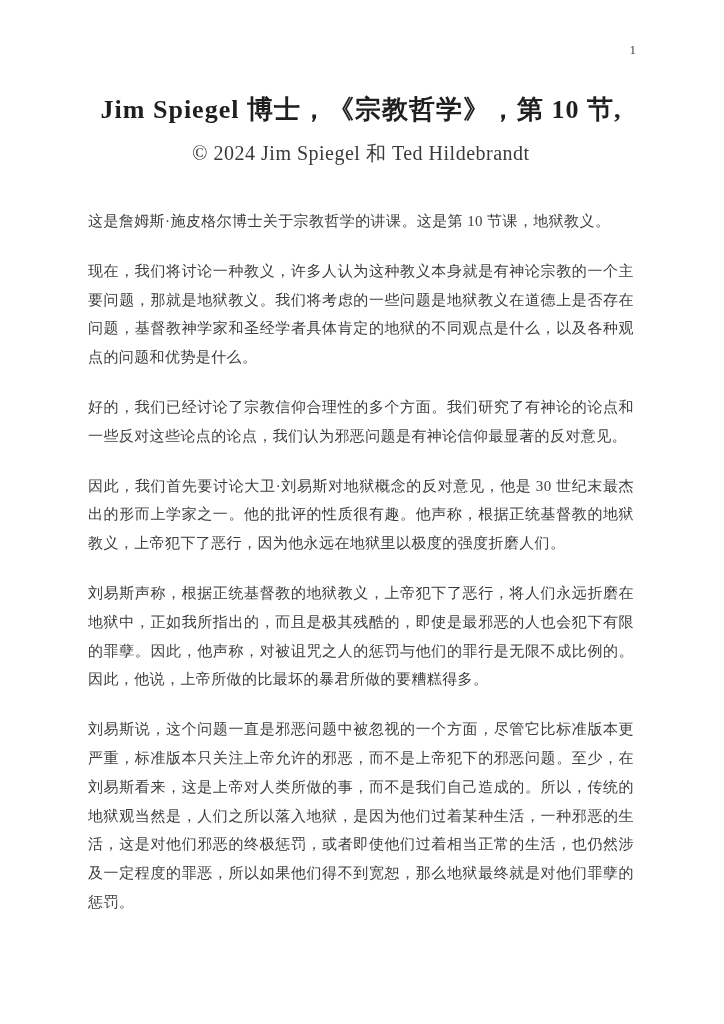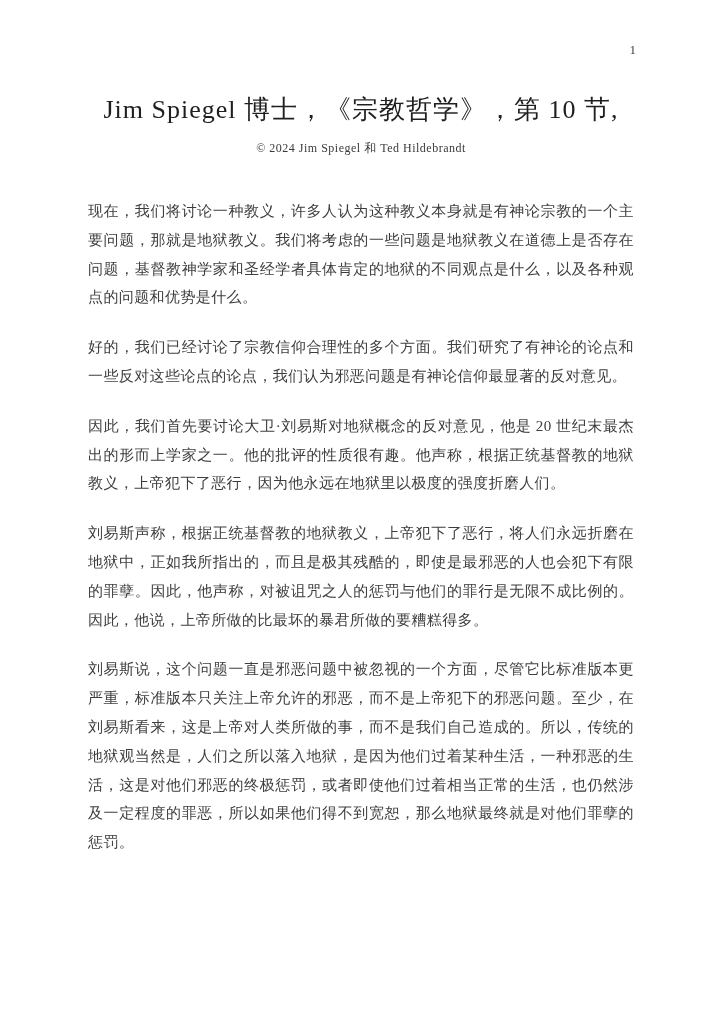--- a/index.html
+++ b/index.html
@@ -28,32 +28,32 @@
   .page-number {
     position: absolute;
     top: 42px;
     right: 88px;
     font-size: 13px;
     color: #444444;
   }
   .doc-title {
     margin: 48px 0 6px 0;
     text-align: center;
-    font-weight: normal;
+    font-weight: bold;
     font-size: 26px;
     line-height: 1.85;
     color: #1f1f1f;
     letter-spacing: 1px;
   }
   .doc-title .title-line {
     display: block;
   }
   .doc-subtitle {
     text-align: center;
-    font-size: 12px;
+    font-size: 20px;
     color: #3a3a3a;
     margin: 2px 0 0 0;
     letter-spacing: 0.5px;
   }
   .doc-body {
     margin-top: 40px;
   }
   .doc-body p {
     font-size: 15px;
     line-height: 1.92;
@@ -70,20 +70,21 @@
 
   <div class="page-number">1</div>
 
   <h1 class="doc-title">
     <span class="title-line">Jim Spiegel 博士，《宗教哲学》，第 10 节,</span>
   </h1>
 
   <div class="doc-subtitle">© 2024 Jim Spiegel 和 Ted Hildebrandt</div>
 
   <div class="doc-body">
+    <p>这是詹姆斯·施皮格尔博士关于宗教哲学的讲课。这是第 10 节课，地狱教义。</p>
     <p>现在，我们将讨论一种教义，许多人认为这种教义本身就是有神论宗教的一个主要问题，那就是地狱教义。我们将考虑的一些问题是地狱教义在道德上是否存在问题，基督教神学家和圣经学者具体肯定的地狱的不同观点是什么，以及各种观点的问题和优势是什么。</p>
     <p>好的，我们已经讨论了宗教信仰合理性的多个方面。我们研究了有神论的论点和一些反对这些论点的论点，我们认为邪恶问题是有神论信仰最显著的反对意见。</p>
-    <p>因此，我们首先要讨论大卫·刘易斯对地狱概念的反对意见，他是 20 世纪末最杰出的形而上学家之一。他的批评的性质很有趣。他声称，根据正统基督教的地狱教义，上帝犯下了恶行，因为他永远在地狱里以极度的强度折磨人们。</p>
+    <p>因此，我们首先要讨论大卫·刘易斯对地狱概念的反对意见，他是 30 世纪末最杰出的形而上学家之一。他的批评的性质很有趣。他声称，根据正统基督教的地狱教义，上帝犯下了恶行，因为他永远在地狱里以极度的强度折磨人们。</p>
     <p>刘易斯声称，根据正统基督教的地狱教义，上帝犯下了恶行，将人们永远折磨在地狱中，正如我所指出的，而且是极其残酷的，即使是最邪恶的人也会犯下有限的罪孽。因此，他声称，对被诅咒之人的惩罚与他们的罪行是无限不成比例的。因此，他说，上帝所做的比最坏的暴君所做的要糟糕得多。</p>
     <p>刘易斯说，这个问题一直是邪恶问题中被忽视的一个方面，尽管它比标准版本更严重，标准版本只关注上帝允许的邪恶，而不是上帝犯下的邪恶问题。至少，在刘易斯看来，这是上帝对人类所做的事，而不是我们自己造成的。所以，传统的地狱观当然是，人们之所以落入地狱，是因为他们过着某种生活，一种邪恶的生活，这是对他们邪恶的终极惩罚，或者即使他们过着相当正常的生活，也仍然涉及一定程度的罪恶，所以如果他们得不到宽恕，那么地狱最终就是对他们罪孽的惩罚。</p>
   </div>
 
 </div>
 
 </body></html>

